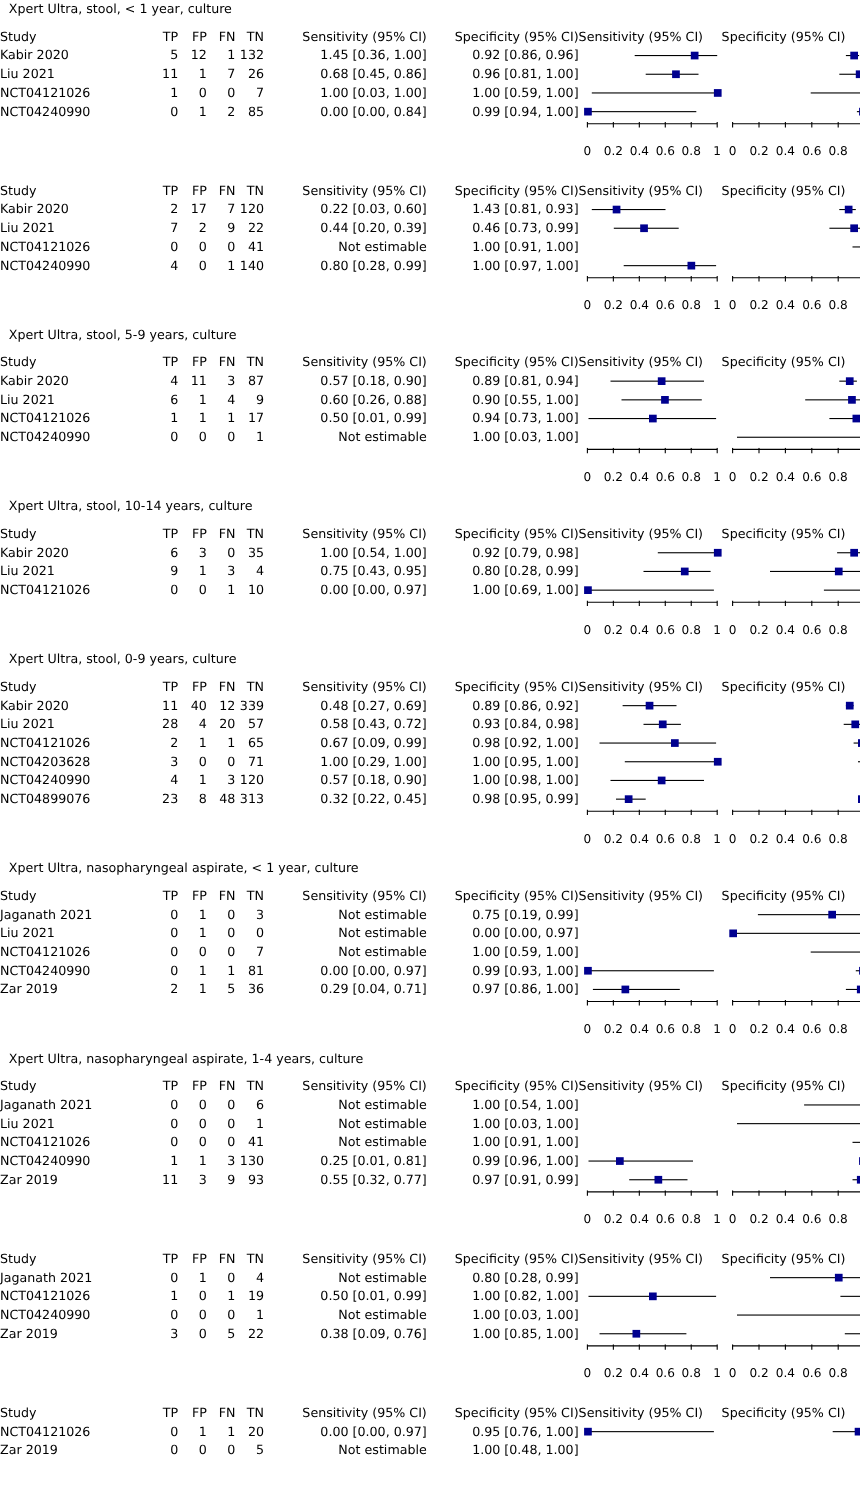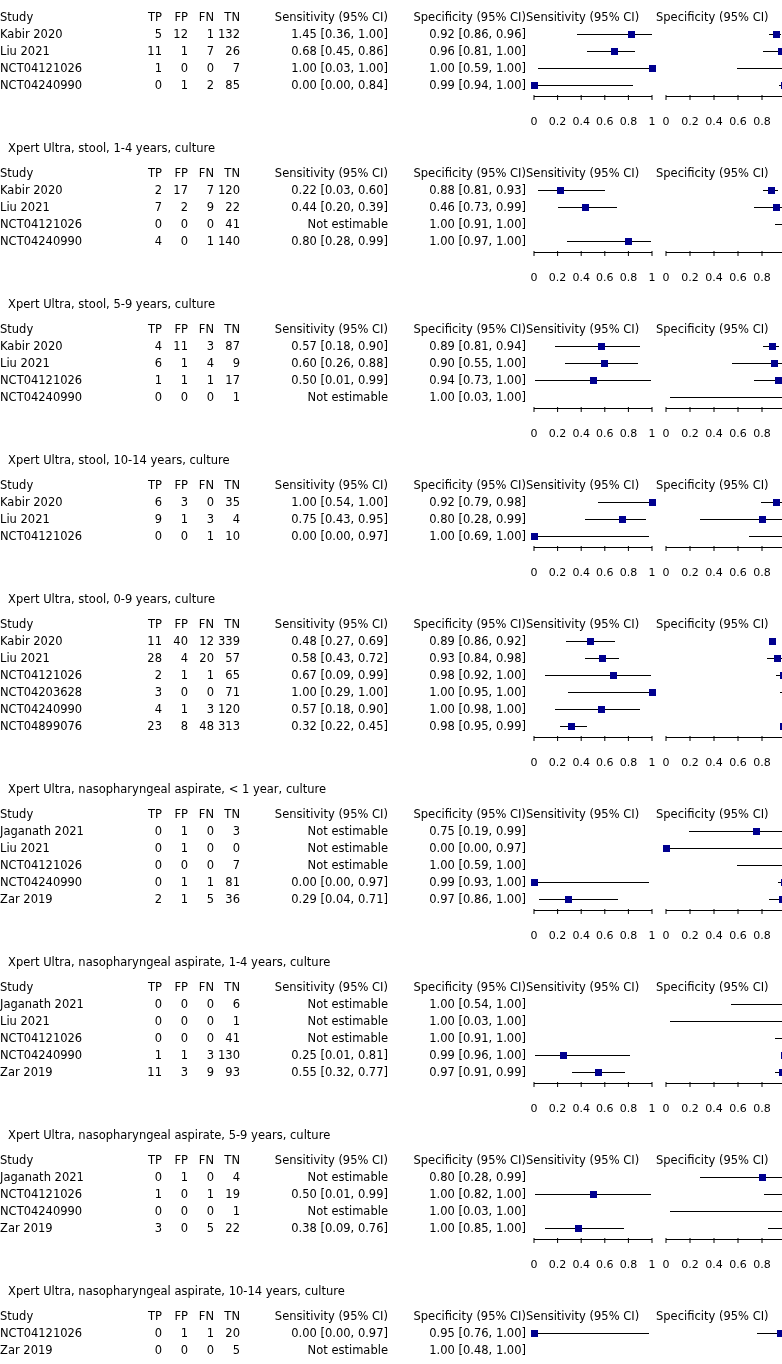--- a/index.html
+++ b/index.html
@@ -76,20 +76,21 @@
   .axis-svg{position:absolute;left:0;top:0;}
 
   .spacer{height:9px;}
   .gap{height:12px;}
 </style>
 </head>
 <body>
 
 <div id="root">
     <div class="panel">
+      <div class="panel-title">Xpert Ultra, stool, &lt; 1 year, culture</div>
       <div class="spacer"></div>
       <div class="panel-body">
         <table class="fp">
           <colgroup>
             <col class="c-study">
             <col class="c-n">
             <col class="c-n">
             <col class="c-n">
             <col class="c-n">
             <col class="c-sens">
@@ -246,21 +247,20 @@
                   </div>
                 </div>
               </td>
             </tr>
           </tbody>
         </table>
       </div>
       <div class="gap"></div>
     </div>
     <div class="panel">
-      <div class="panel-title">Xpert Ultra, stool, 1-4 years, culture</div>
       <div class="spacer"></div>
       <div class="panel-body">
         <table class="fp">
           <colgroup>
             <col class="c-study">
             <col class="c-n">
             <col class="c-n">
             <col class="c-n">
             <col class="c-n">
             <col class="c-sens">
@@ -280,21 +280,21 @@
               <th class="hdr-plot">Sensitivity (95% CI)</th>
               <th class="hdr-plot2">Specificity (95% CI)</th>
             </tr>
             <tr>
               <td class="study">Kabir 2020</td>
               <td class="num">2</td>
               <td class="num">17</td>
               <td class="num">7</td>
               <td class="num">120</td>
               <td class="est">0.22 [0.03, 0.60]</td>
-              <td class="est">0.88 [0.81, 0.93]</td>
+              <td class="est">1.43 [0.81, 0.93]</td>
               <td class="plotcell">
                 <div class="plotwrap">
                   <div class="ciline" style="left:11.5px;width:67.3px;"></div>
                   <div class="marker" style="left:30.5px;"></div>
                 </div>
               </td>
               <td class="plotcell">
                 <div class="plotwrap">
                   <div class="ciline" style="left:107.2px;width:14.4px;"></div>
                   <div class="marker" style="left:112.1px;"></div>
@@ -1303,21 +1303,20 @@
                   </div>
                 </div>
               </td>
             </tr>
           </tbody>
         </table>
       </div>
       <div class="gap"></div>
     </div>
     <div class="panel">
-      <div class="panel-title">Xpert Ultra, nasopharyngeal aspirate, 5-9 years, culture</div>
       <div class="spacer"></div>
       <div class="panel-body">
         <table class="fp">
           <colgroup>
             <col class="c-study">
             <col class="c-n">
             <col class="c-n">
             <col class="c-n">
             <col class="c-n">
             <col class="c-sens">
@@ -1466,21 +1465,20 @@
                   </div>
                 </div>
               </td>
             </tr>
           </tbody>
         </table>
       </div>
       <div class="gap"></div>
     </div>
     <div class="panel">
-      <div class="panel-title">Xpert Ultra, nasopharyngeal aspirate, 10-14 years, culture</div>
       <div class="spacer"></div>
       <div class="panel-body">
         <table class="fp">
           <colgroup>
             <col class="c-study">
             <col class="c-n">
             <col class="c-n">
             <col class="c-n">
             <col class="c-n">
             <col class="c-sens">

